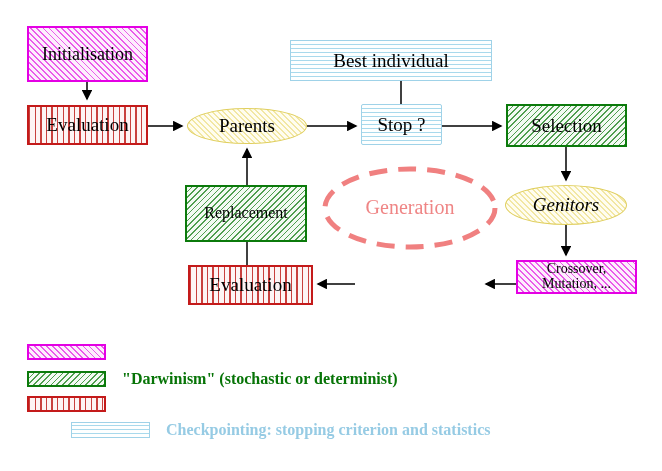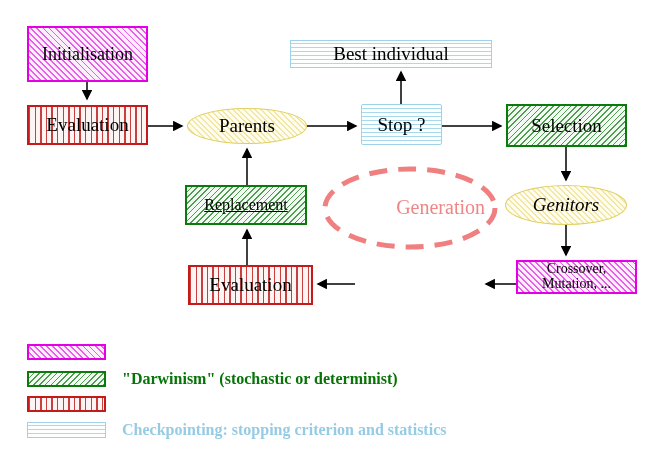--- a/index.html
+++ b/index.html
@@ -30,41 +30,41 @@
     background:repeating-linear-gradient(0deg,#fdffff 0 2.6px,#a8d9ec 2.6px 4px);
   }
   .p-yellow{
     border:1.6px solid #e0cf5f;
     background:repeating-linear-gradient(45deg,#fffdf0 0 2.6px,#f2e7a4 2.6px 4px);
     border-radius:50%;
   }
   
   #n-init{left:27px;top:26px;width:121px;height:56px;font-size:18px;}
   #n-eval-top{left:27px;top:105px;width:121px;height:40px;font-size:19px;}
-  #n-best{left:290px;top:40px;width:202px;height:28px;font-size:19px;}
+  #n-best{left:290px;top:40px;width:202px;height:41px;font-size:19px;}
   #n-stop{left:361px;top:104px;width:81px;height:41px;font-size:19px;border-radius:2px;}
   #n-selection{left:506px;top:104px;width:121px;height:43px;font-size:19px;}
   #n-parents{left:187px;top:108px;width:120px;height:36px;font-size:19px;}
-  #n-replacement{left:185px;top:185px;width:122px;height:40px;font-size:16px;text-decoration:underline;}
+  #n-replacement{left:185px;top:185px;width:122px;height:57px;font-size:16px;}
   #n-genitors{left:505px;top:185px;width:122px;height:40px;font-size:19px;font-style:italic;}
   #n-eval-bot{left:188px;top:265px;width:125px;height:40px;font-size:19px;}
   #n-offspring{left:355px;top:265px;width:126px;height:38px;font-size:19px;}
   #n-crossover{left:516px;top:260px;width:121px;height:34px;font-size:14px;flex-direction:column;}
   #n-generation-label{
-    position:absolute;left:335px;top:196px;width:150px;text-align:right;
+    position:absolute;left:335px;top:196px;width:150px;text-align:center;
     font-size:20px;color:#ef8585;z-index:10;
   }
   
   #arrows{position:absolute;left:0;top:0;z-index:5;pointer-events:none;}
   #arrows line{stroke:#000;stroke-width:1.5;}
   
   .lrow{position:absolute;left:27px;display:flex;align-items:center;z-index:10;}
   .swatch{box-sizing:border-box;width:79px;height:16px;flex:0 0 auto;}
   .ltext{margin-left:16px;font-size:16px;font-weight:bold;white-space:nowrap;}
-  #lrow1{top:344px;} #lrow2{top:370px;} #lrow3{top:396px;} #lrow4{top:421px;}
+  #lrow1{top:344px;} #lrow2{top:370px;} #lrow3{top:396px;} #lrow4{top:421px;margin-left:44px;}
   .c-magenta{color:#cf00cf;} .c-gold{color:#eed200;margin-left:10px;}
   .c-green{color:#077407;} .c-red{color:#cc1414;} .c-cyan{color:#96cbe4;}
 </style>
 </head>
 <body>
 
 <div id="canvas">
 
   <svg id="arrows" width="662" height="471">
     <defs>

